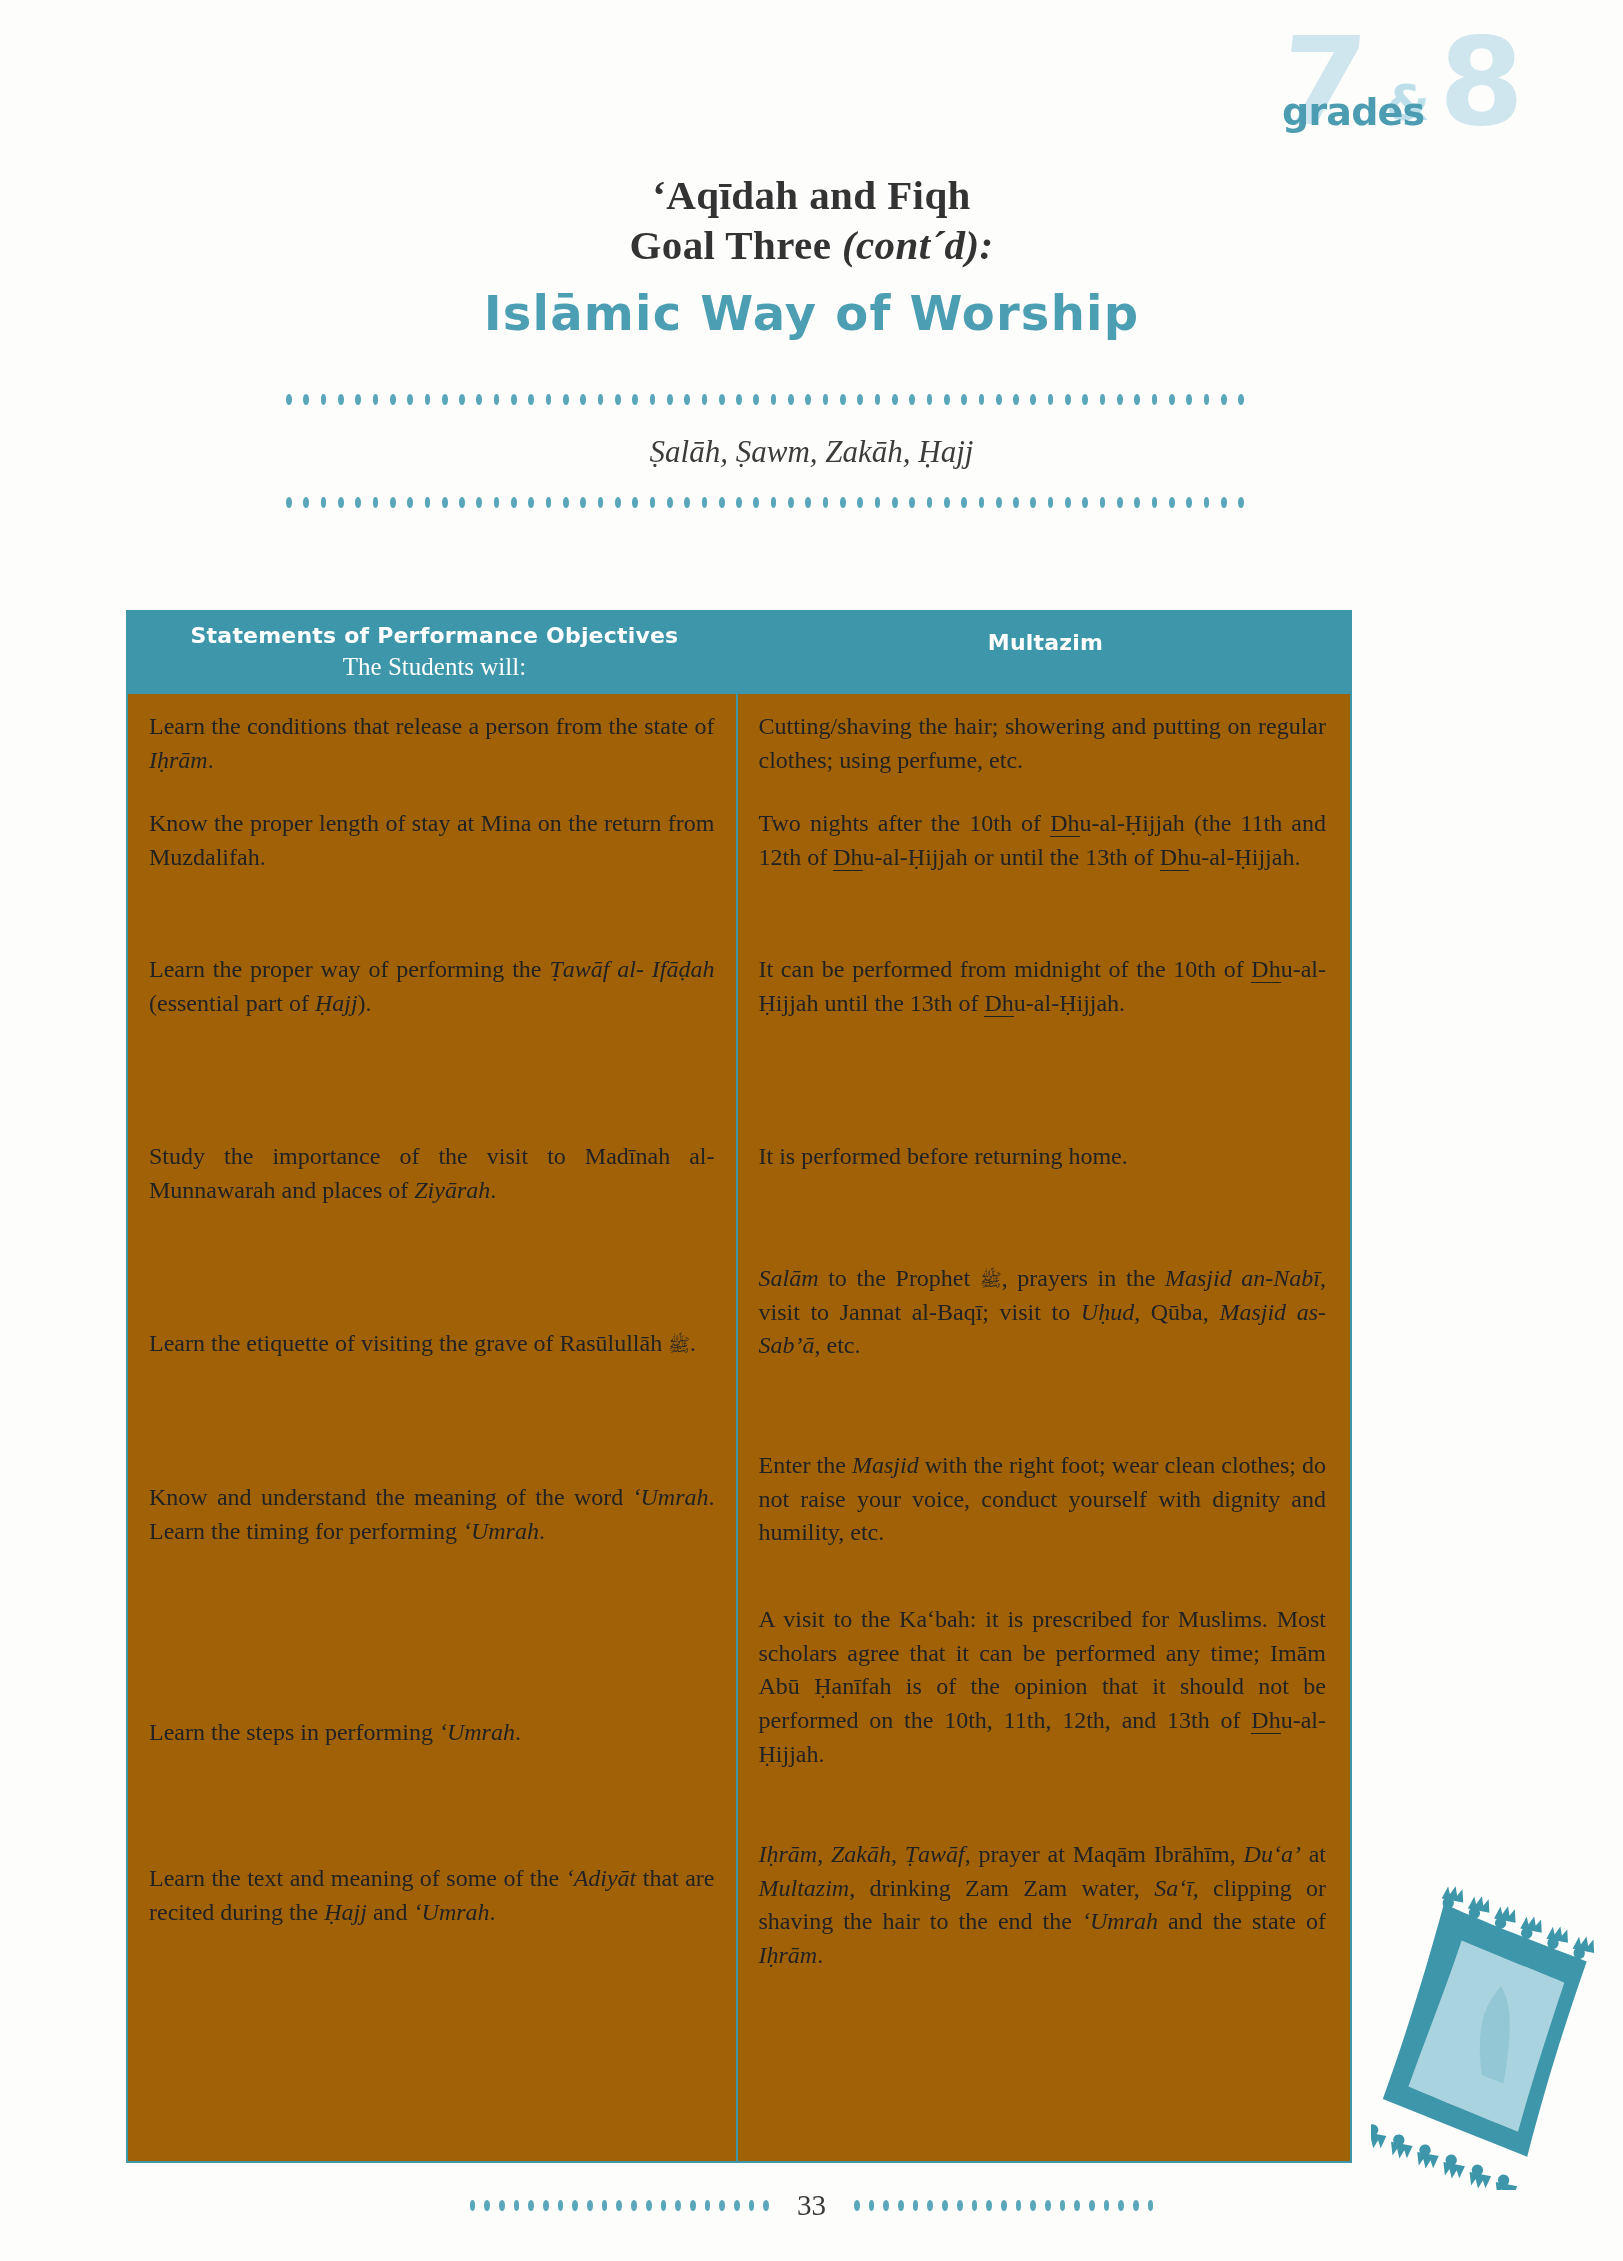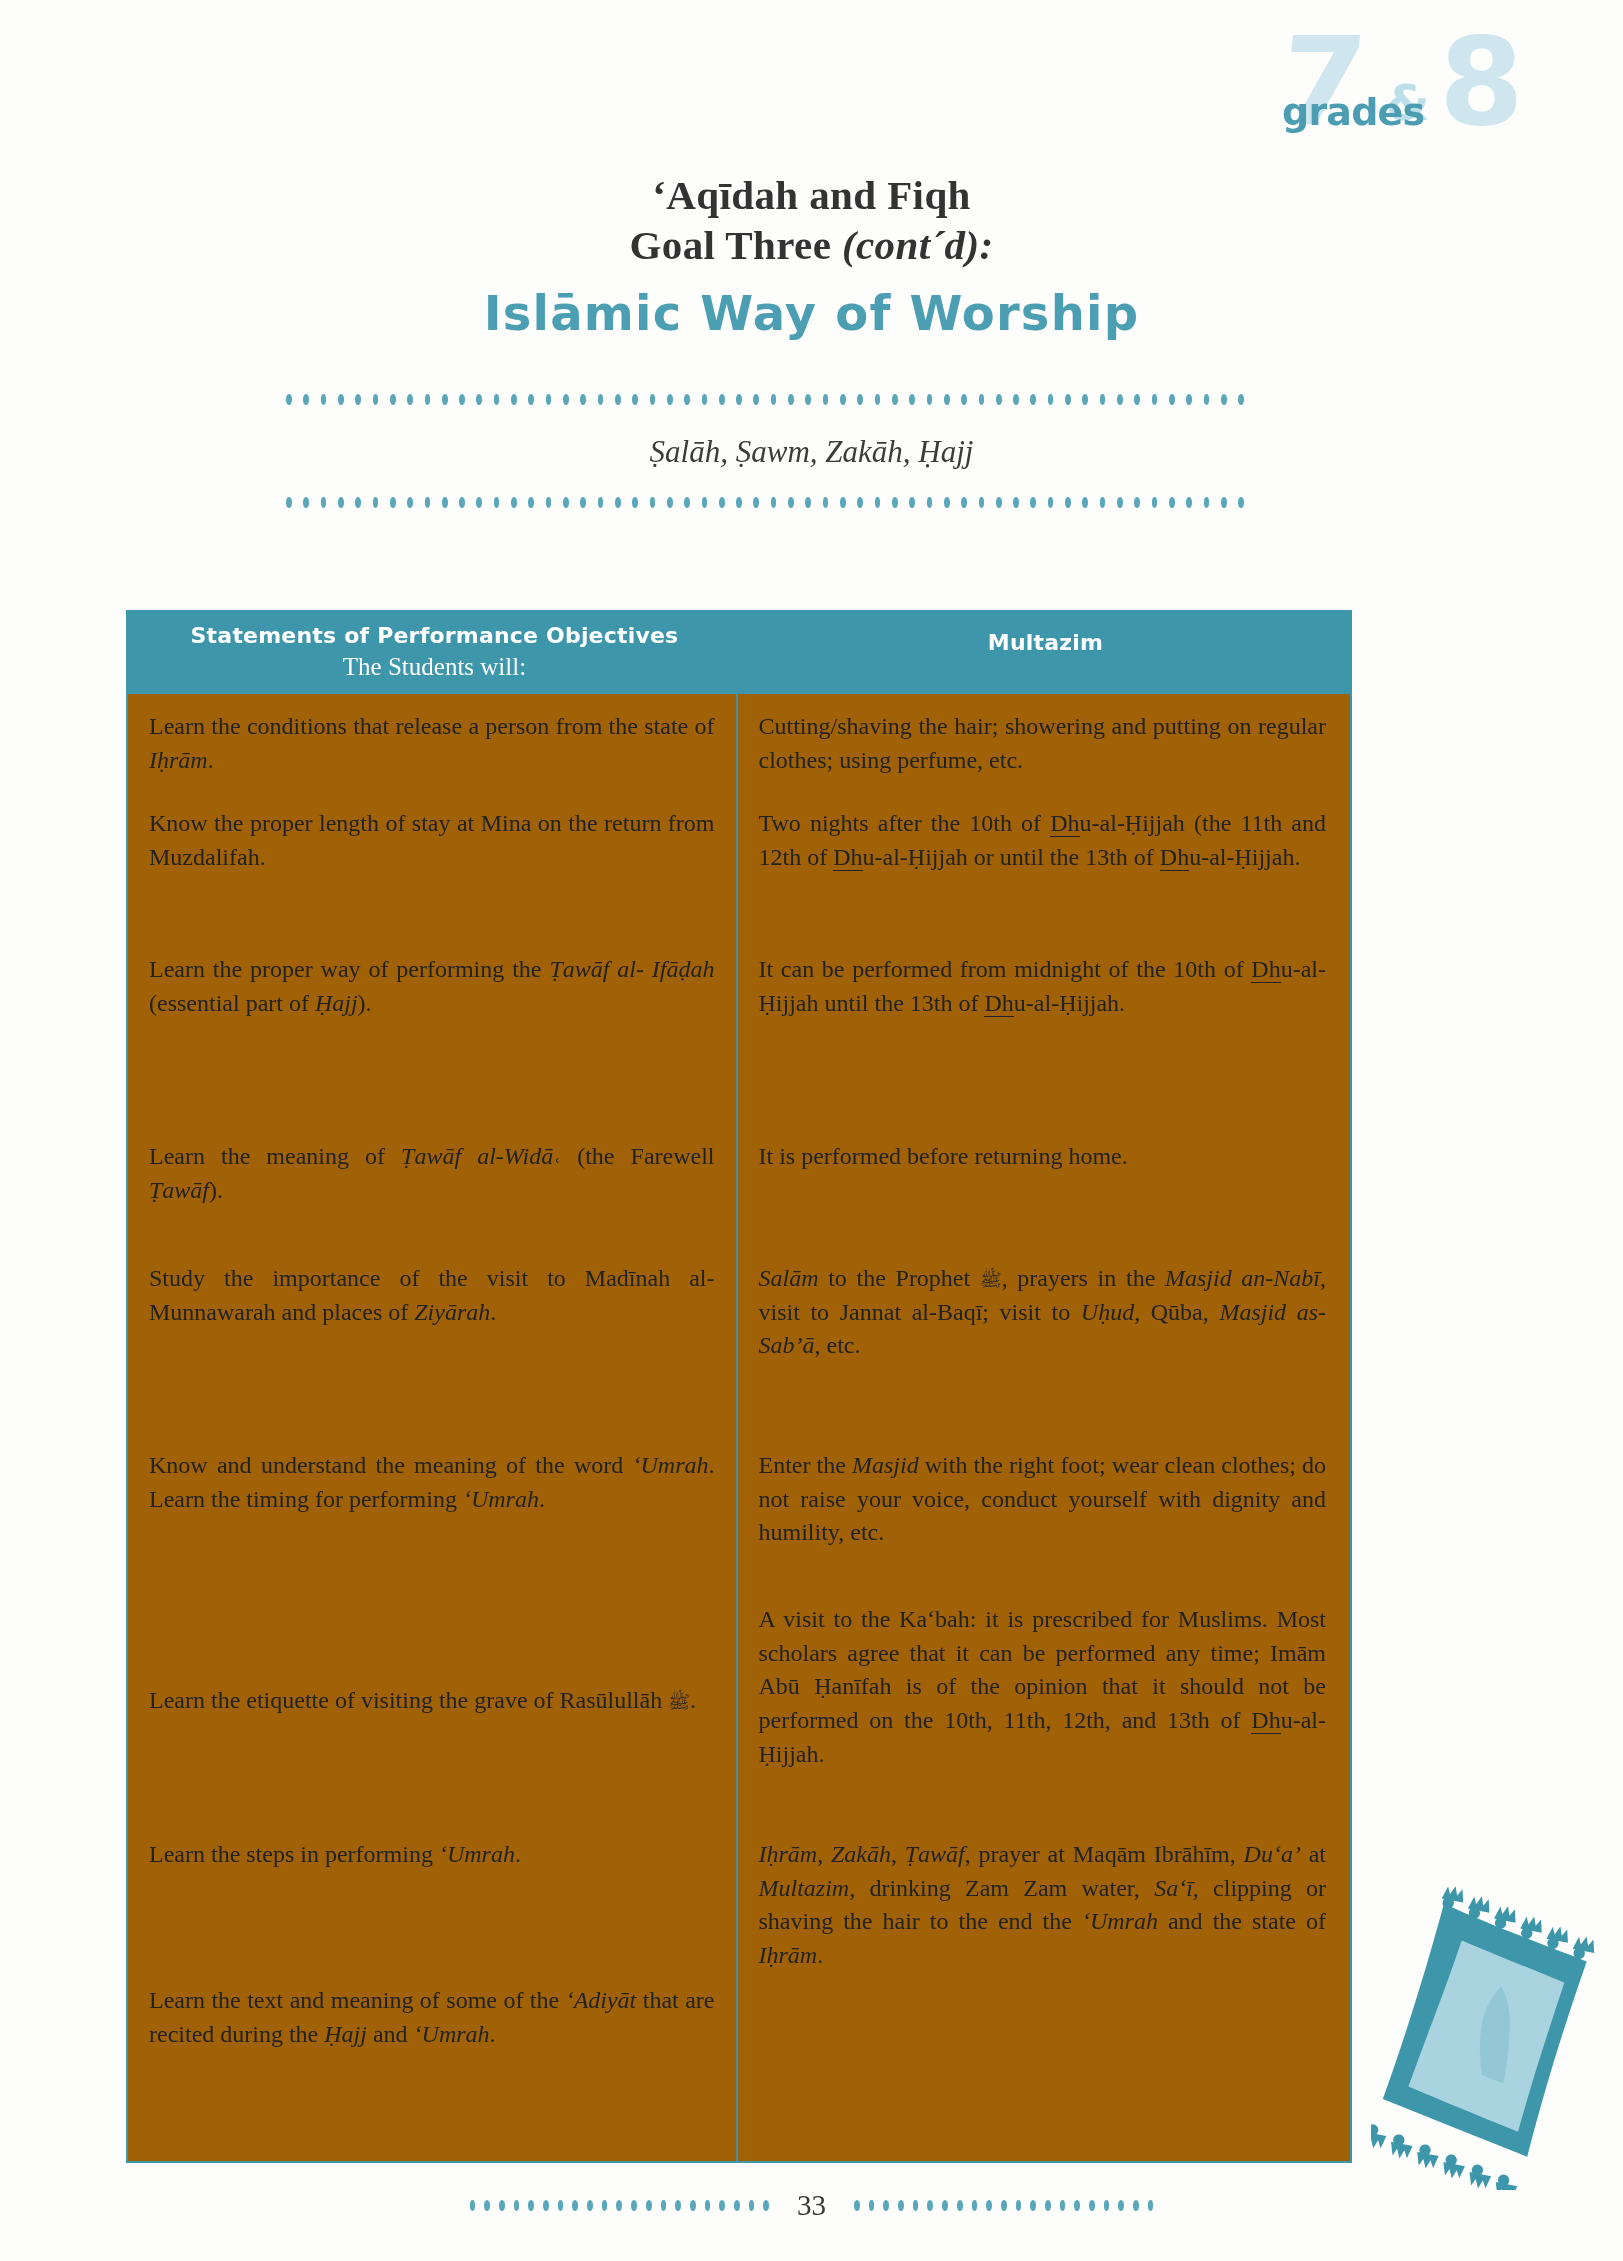--- a/index.html
+++ b/index.html
@@ -345,24 +345,23 @@
       </div>
       <div class="th-right">
         <div class="th-main">Multazim</div>
       </div>
     </div>
     <div class="tbl-body">
       <div class="col-left" id="col-left">
           <div class="cell" style="min-height: 97px;">Learn the conditions that release a person from the state of <i>Iḥrām</i>.</div>
           <div class="cell" style="min-height: 146px;">Know the proper length of stay at Mina on the return from Muzdalifah.</div>
           <div class="cell" style="min-height: 187px;">Learn the proper way of performing the <i>Ṭawāf al- Ifāḍah</i> (essential part of <i>Ḥajj</i>).</div>
-          <div class="cell" style="min-height: 122px;">Learn the meaning of <i>Ṭawāf al-Widā˓</i> (the Farewell <i>Ṭawāf</i>).</div>
           <div class="cell" style="min-height: 187px;">Study the importance of the visit to Madīnah al-Munnawarah and places of <i>Ziyārah</i>.</div>
+          <div class="cell" style="min-height: 154px;">Learn the etiquette of visiting the grave of Rasūlullāh <span class="sallam">ﷺ</span>.</div>
           <div class="cell" style="min-height: 235px;">Know and understand the meaning of the word <i>‘Umrah</i>.  Learn the timing for performing <i>‘Umrah</i>.</div>
-          <div class="cell" style="min-height: 154px;">Learn the etiquette of visiting the grave of Rasūlullāh <span class="sallam">ﷺ</span>.</div>
           <div class="cell" style="min-height: 146px;">Learn the steps in performing <i>‘Umrah</i>.</div>
           <div class="cell" style="min-height: 162px;">Learn the text and meaning of some of the <i>‘Adiyāt</i> that  are recited during the <i>Ḥajj</i> and <i>‘Umrah</i>.</div>
         </div>
       <div class="col-right" id="col-right">
           <div class="cell" style="min-height: 97px;">Cutting/shaving the hair; showering and putting on regular clothes; using perfume, etc.</div>
           <div class="cell" style="min-height: 146px;">Two nights after the 10th of <span class="udl">Dh</span>u-al-Ḥijjah (the 11th and 12th of <span class="udl">Dh</span>u-al-Ḥijjah or until the 13th of <span class="udl">Dh</span>u-al-Ḥijjah.</div>
           <div class="cell" style="min-height: 187px;">It can be performed from midnight of the 10th of <span class="udl">Dh</span>u-al-Ḥijjah until the 13th of <span class="udl">Dh</span>u-al-Ḥijjah.</div>
           <div class="cell" style="min-height: 122px;">It is performed before returning home.</div>
           <div class="cell" style="min-height: 187px;"><i>Salām</i> to the Prophet <span class="sallam">ﷺ</span>, prayers in the <i>Masjid an-Nabī</i>, visit to Jannat al-Baqī; visit to <i>Uḥud</i>, Qūba, <i>Masjid as-Sab’ā</i>, etc.</div>
           <div class="cell" style="min-height: 154px;">Enter the <i>Masjid</i> with the right foot; wear clean clothes; do not raise your voice, conduct yourself with dignity and humility, etc.</div>

